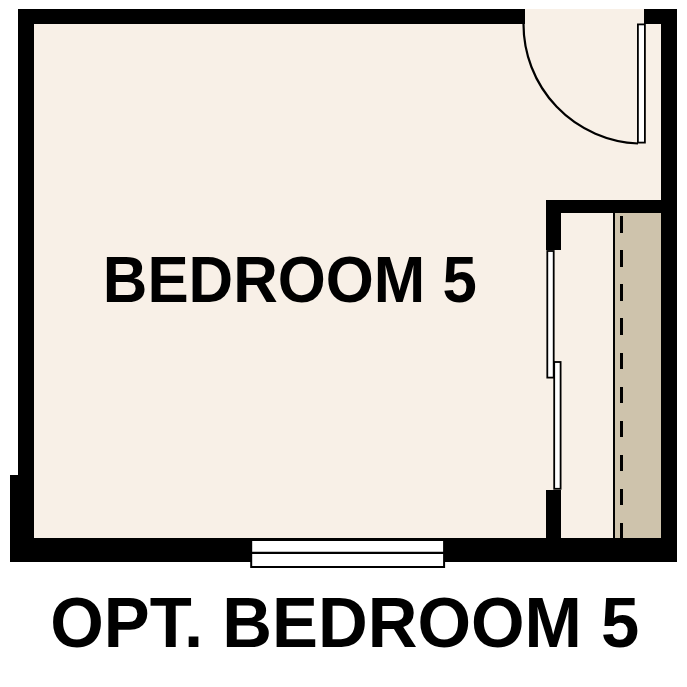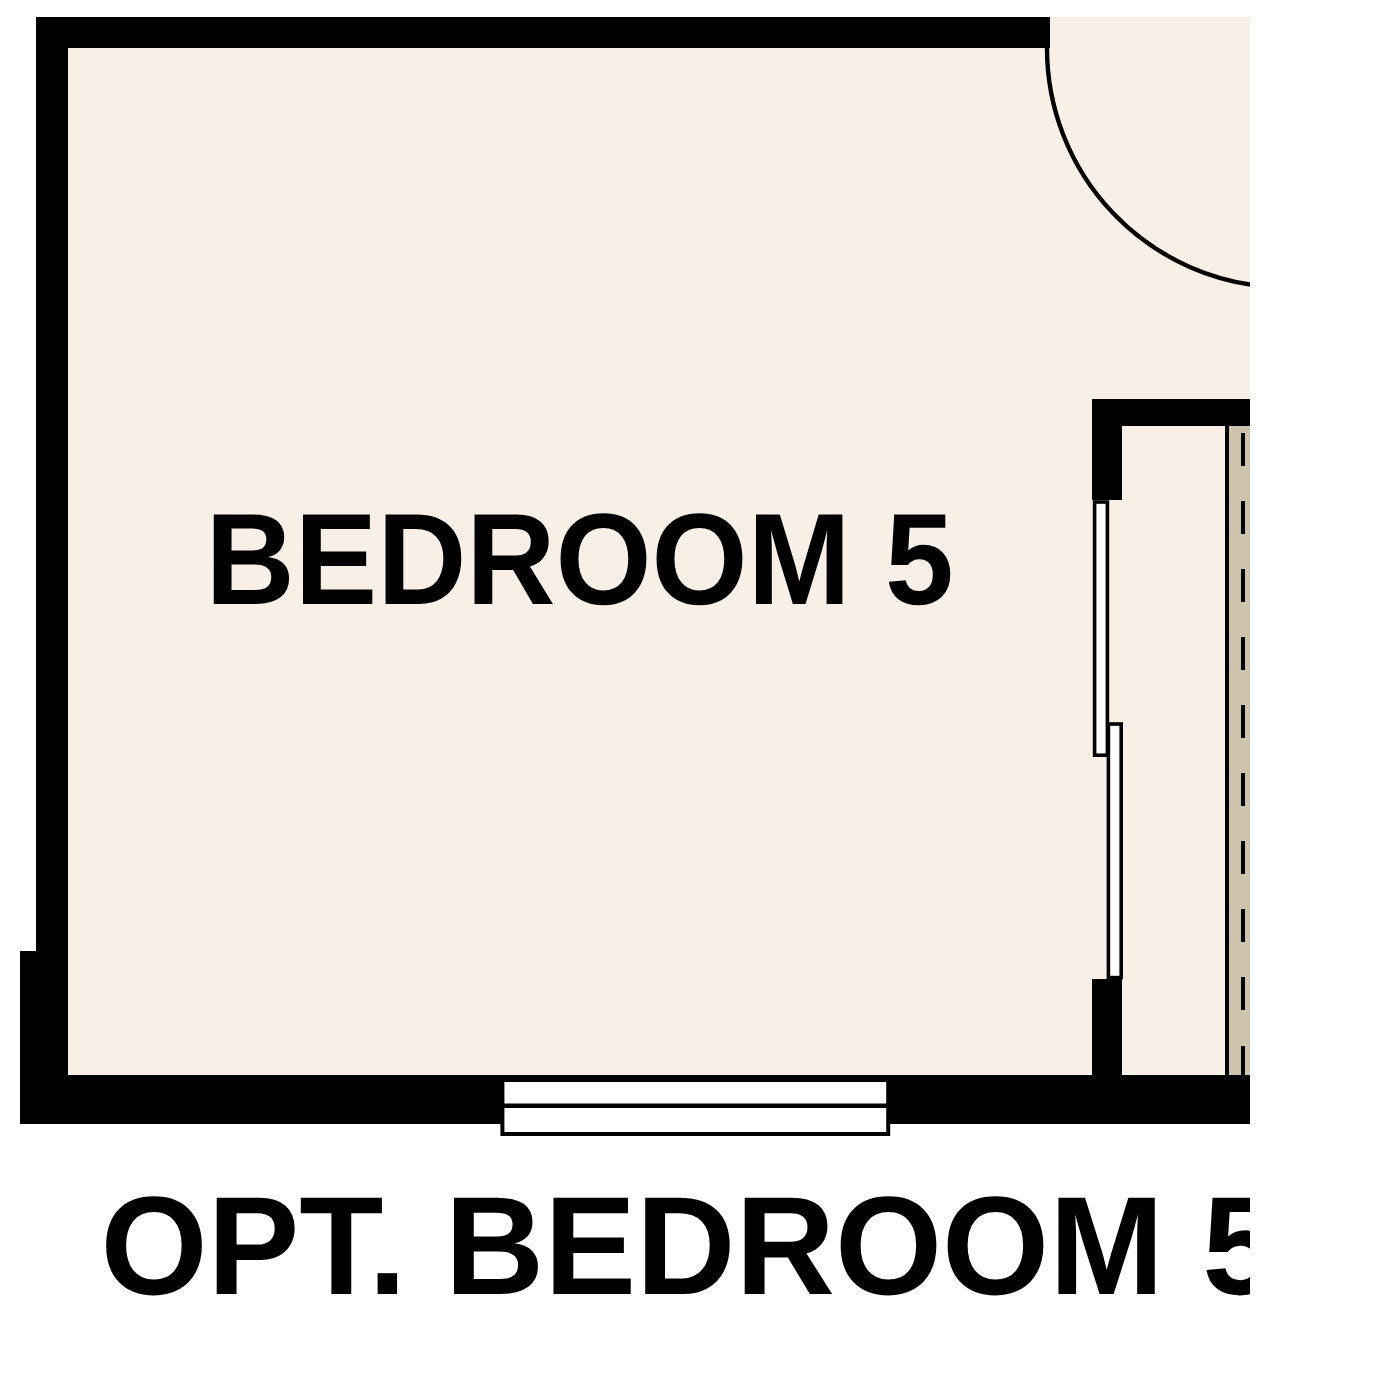--- a/index.html
+++ b/index.html
@@ -1,16 +1,16 @@
 <!DOCTYPE html>
 <html><head>
 <meta charset="utf-8">
 <style>
   html,body{margin:0;padding:0;background:#ffffff;}
-  .page{position:relative;width:625px;height:687px;background:#ffffff;overflow:hidden;}
+  .page{position:relative;width:687px;height:687px;background:#ffffff;overflow:hidden;}
   svg text{font-family:"Liberation Sans",sans-serif;font-weight:bold;fill:#000000;}
 </style>
 </head>
 <body>
 <div class="page">
 <svg width="687" height="687" viewBox="0 0 687 687" xmlns="http://www.w3.org/2000/svg" shape-rendering="crispEdges">
 
   <path d="M34,24 L524.8,24 L524.8,8.7 L644.3,8.7 L644.3,24 L660.5,24 L660.5,537.5 L34,537.5 Z" fill="#f8f0e7"></path>
 
   <rect x="613.5" y="213" width="47" height="324.5" fill="#cec3ac"></rect>

